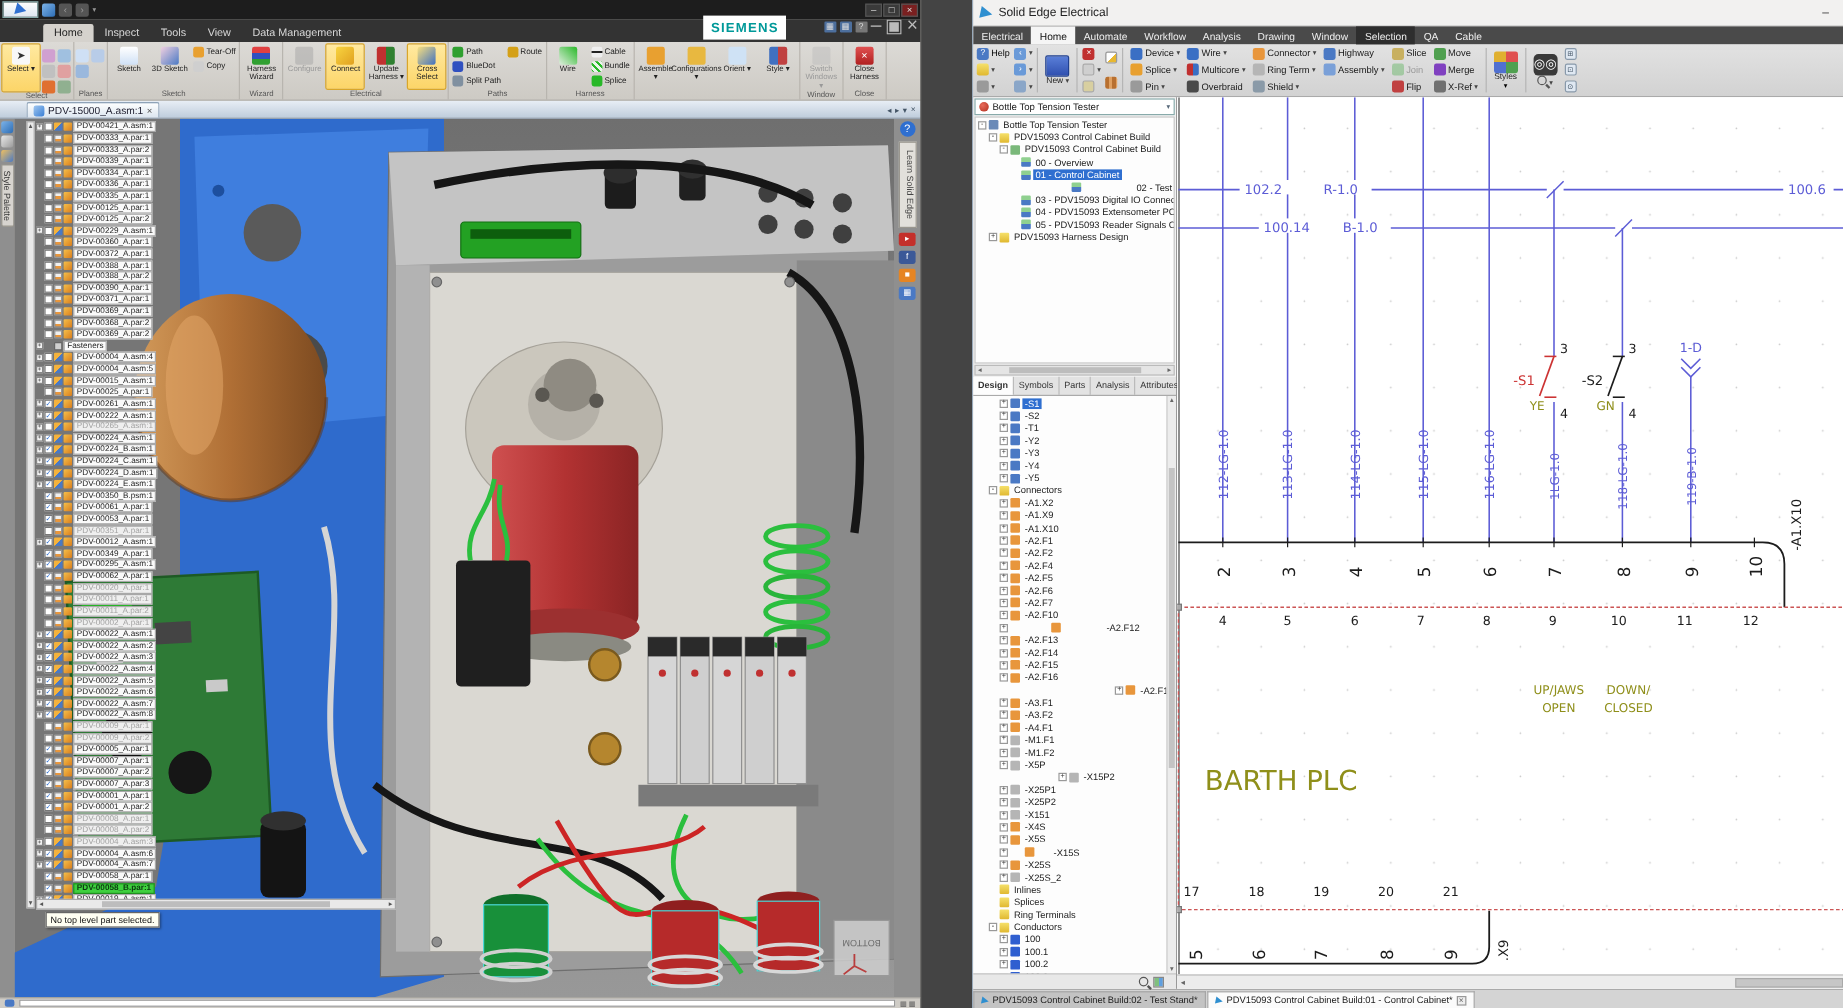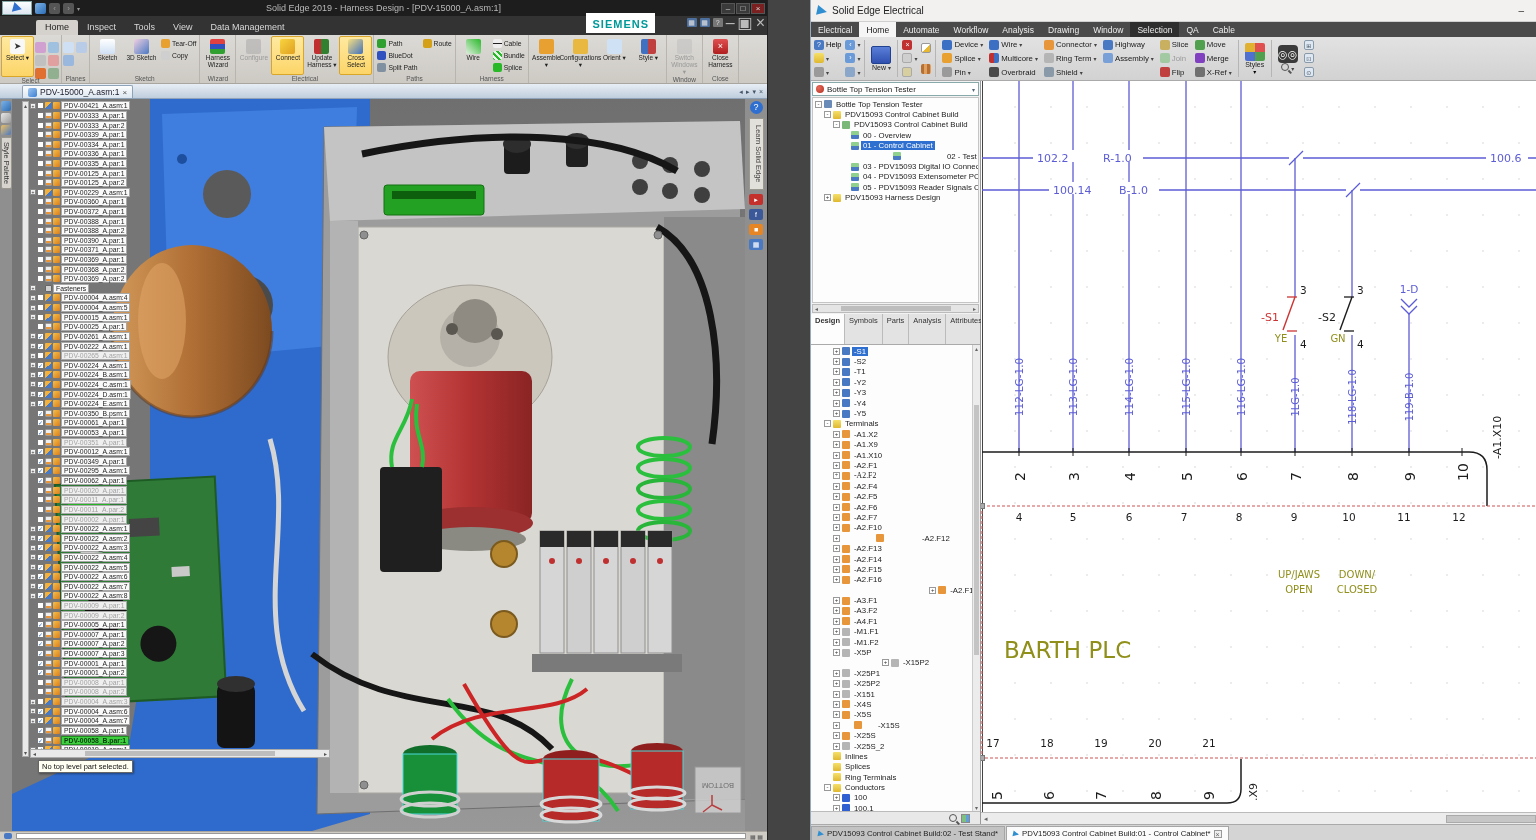--- a/index.html
+++ b/index.html
@@ -112,21 +112,21 @@
   .proj-combo .cv { flex:1; white-space:nowrap; overflow:hidden;}
   #proj-tree { height:206px; background:#fdfdfd; border:1px solid #c5c5c5; margin:0 1px; overflow:hidden; padding-top:1px;}
   .tr-row { height:10.4px; display:flex; align-items:center; gap:2px; font-size:7.8px; color:#222; white-space:nowrap; overflow:hidden;}
   .tr-exp { width:7px; height:7px; border:1px solid #999; background:#fff; font-size:6px; line-height:5px; text-align:center; color:#333; flex:0 0 auto;}
   .tr-exp.blank { border:none; background:none; }
   .tr-ic { width:8px; height:8px; border-radius:1px; flex:0 0 auto; }
   .tr-lab { padding:0 2px; }
   .tr-row.sel .tr-lab { background:#2f6fd0; color:#fff; }
   .panel-hscroll { height:9px; margin:1px; background:#e5e5e5; border:1px solid #bbb; display:flex; align-items:center; justify-content:space-between; font-size:6px; color:#666; padding:0 2px;}
   .panel-hthumb { width:110px; height:5px; background:#bdbdbd; }
-  #panel-tabs { height:31px; display:flex; border-bottom:1px solid #aaa; background:#e3e3e3; }
+  #panel-tabs { height:16px; display:flex; border-bottom:1px solid #aaa; background:#e3e3e3; }
   .ptab { font-size:7.5px; color:#333; padding:2px 4px; border-right:1px solid #bbb; }
   .ptab.active { background:#fdfdfd; font-weight:bold; }
   #design-tree { flex:1; background:#fdfdfd; overflow:hidden; position:relative; padding:1px 0 0 2px;}
   .dt-vscroll { position:absolute; right:0; top:0; bottom:0; width:8px; background:#ececec; border-left:1px solid #ccc; font-size:6px; color:#666; text-align:center;}
   .dt-vthumb { position:absolute; left:1px; right:1px; top:60px; height:250px; background:#c4c4c4; }
   .panel-bottom { height:13px; background:#e8e8e8; border-top:1px solid #bbb; display:flex; justify-content:flex-end; align-items:center; gap:4px; padding:0 10px;}
   .mag { width:8px; height:8px; border:1.5px solid #555; border-radius:50%; position:relative;}
   .mag::after { content:""; position:absolute; width:4px; height:1.5px; background:#555; transform:rotate(45deg); left:6px; top:7px;}
   .grid-ic { width:9px; height:9px; background:linear-gradient(90deg,#7fbf7f 50%,#5f9fdf 50%); border:1px solid #888;}
   .rt-canvas { position:relative; flex:1; background:#fff; }
@@ -150,21 +150,20 @@
     <div class="lt-titlebar">
       <div class="qat">
         <span class="app-logo">
             <span class="tri"></span>
           </span>
         <span class="mini-ic" style="background:linear-gradient(135deg,#7db3e8,#2d6db5)"></span>
         <span class="mini-ic" style="background:#555;color:#999;font-size:8px;line-height:11px;text-align:center">‹</span>
         <span class="mini-ic" style="background:#555;color:#999;font-size:8px;line-height:11px;text-align:center">›</span>
         <span style="color:#999;font-size:6px">▾</span>
       </div>
-      <div class="lt-title">Solid Edge 2019 - Harness Design - [PDV-15000_A.asm:1]</div>
       <div class="winctl">
         <span>–</span>
         <span>□</span>
         <span class="close">×</span>
       </div>
     </div>
     <div class="lt-tabrow">
       <div class="lt-tabs" id="lt-tabs">
           <div class="lt-tab active">Home</div>
           <div class="lt-tab">Inspect</div>
@@ -1307,21 +1306,21 @@
               <span class="tr-lab">-Y4</span>
             </div>
             <div class="tr-row" style="padding-left: 20px;">
               <span class="tr-exp">+</span>
               <span class="tr-ic" style="background: rgb(74, 121, 196);"></span>
               <span class="tr-lab">-Y5</span>
             </div>
             <div class="tr-row" style="padding-left: 11px;">
               <span class="tr-exp">-</span>
               <span class="tr-ic" style="background: linear-gradient(rgb(245, 224, 106), rgb(224, 184, 48));"></span>
-              <span class="tr-lab">Terminals</span>
+              <span class="tr-lab">Connectors</span>
             </div>
             <div class="tr-row" style="padding-left: 20px;">
               <span class="tr-exp">+</span>
               <span class="tr-ic" style="background: rgb(232, 150, 60);"></span>
               <span class="tr-lab">-A1.X2</span>
             </div>
             <div class="tr-row" style="padding-left: 20px;">
               <span class="tr-exp">+</span>
               <span class="tr-ic" style="background: rgb(232, 150, 60);"></span>
               <span class="tr-lab">-A1.X9</span>
@@ -1329,21 +1328,21 @@
             <div class="tr-row" style="padding-left: 20px;">
               <span class="tr-exp">+</span>
               <span class="tr-ic" style="background: rgb(232, 150, 60);"></span>
               <span class="tr-lab">-A1.X10</span>
             </div>
             <div class="tr-row" style="padding-left: 20px;">
               <span class="tr-exp">+</span>
               <span class="tr-ic" style="background: rgb(232, 150, 60);"></span>
               <span class="tr-lab">-A2.F1</span>
             </div>
-            <div class="tr-row" style="padding-left: 20px; font-family: Liberation Serif, serif;">
+            <div class="tr-row" style="padding-left: 20px;">
               <span class="tr-exp">+</span>
               <span class="tr-ic" style="background: rgb(232, 150, 60);"></span>
               <span class="tr-lab">-A2.F2</span>
             </div>
             <div class="tr-row" style="padding-left: 20px;">
               <span class="tr-exp">+</span>
               <span class="tr-ic" style="background: rgb(232, 150, 60);"></span>
               <span class="tr-lab">-A2.F4</span>
             </div>
             <div class="tr-row" style="padding-left: 20px;">

